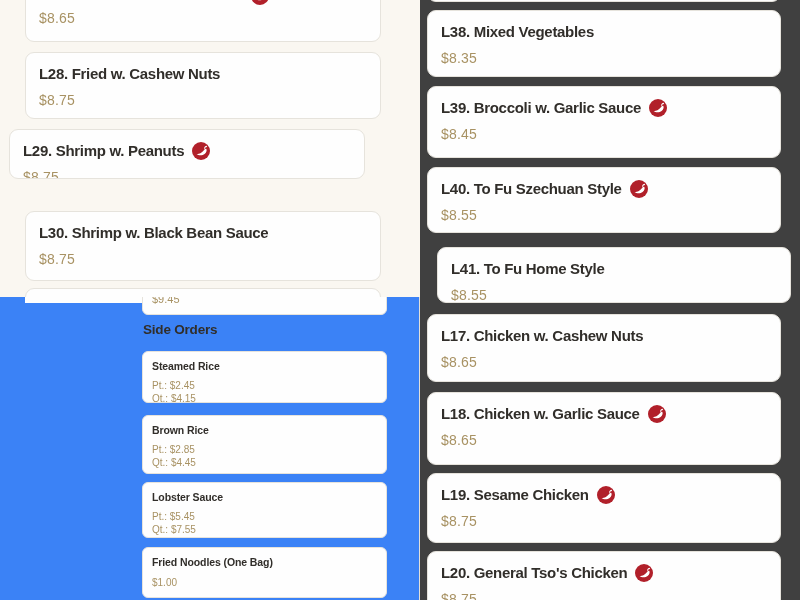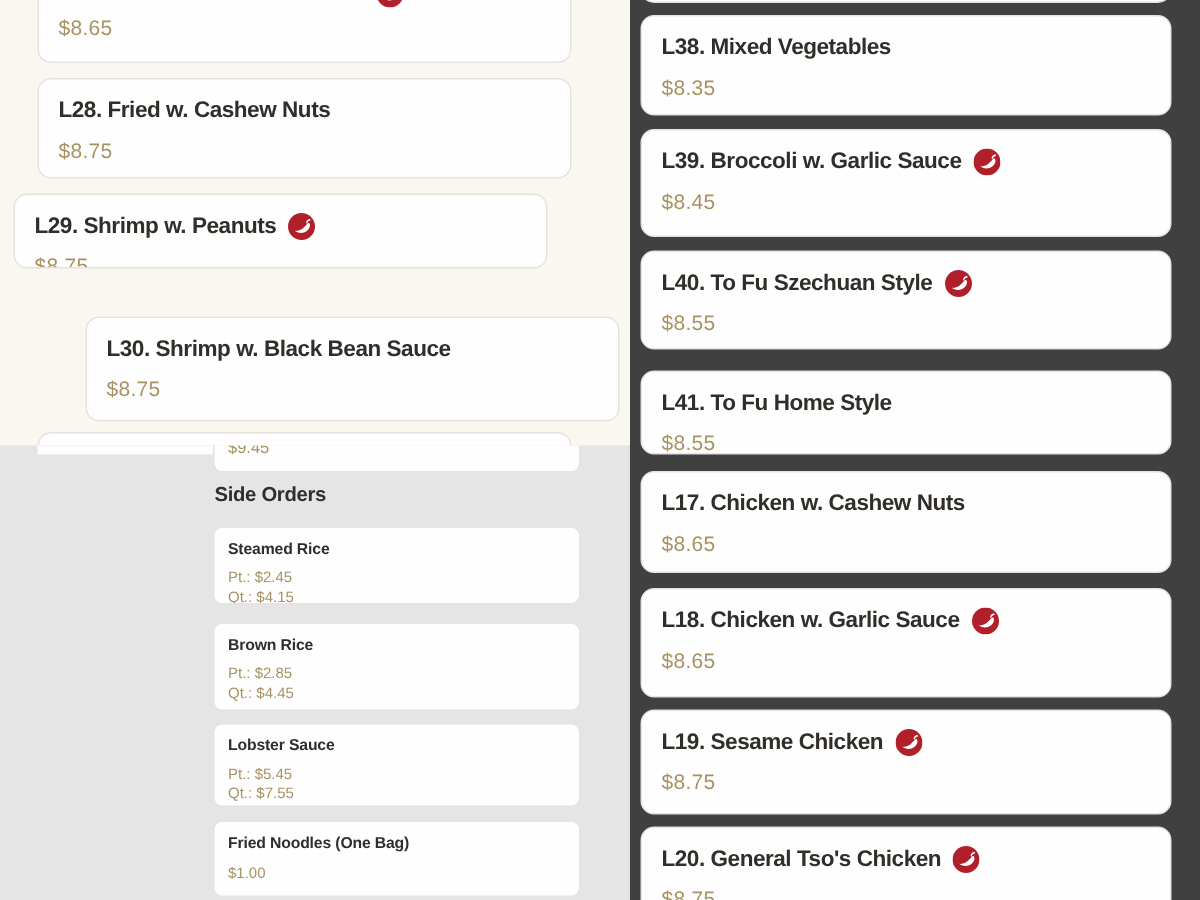--- a/index.html
+++ b/index.html
@@ -2,21 +2,21 @@
 <html><head>
 <meta charset="utf-8">
 <style>
   * { margin:0; padding:0; box-sizing:border-box; }
   html,body { width:800px; height:600px; }
   body { font-family:"Liberation Sans","DejaVu Sans",sans-serif; background:#faf7f1; }
   #app { position:relative; width:800px; height:600px; overflow:hidden; }
 
   .section { position:absolute; overflow:hidden; }
   #section-lunch-left  { left:0; top:0; width:420px; height:297px; background:#faf7f1; }
-  #section-side-orders { left:0; top:297px; width:420px; height:303px; background:#e5e5e5; border-right:1px solid #e2dfd9; }
+  #section-side-orders { left:0; top:297px; width:420px; height:303px; background:#3b82f6; border-right:1px solid #e2dfd9; }
   #section-lunch-right { left:420px; top:0; width:380px; height:600px; background:#404040; }
 
   .card {
     position:absolute; background:#fefefe;
     border:1px solid #e6e3dc; border-radius:9px;
     padding:11px 13px; overflow:hidden;
   }
   .card.big { width:356px; }
   .card.rt  { width:354px; left:7px; }
   .title-row { display:flex; align-items:center; gap:8px; }
@@ -40,38 +40,38 @@
     position:absolute; left:143px; top:26px;
     font-size:13.5px; font-weight:700; color:#312e2a; letter-spacing:-0.2px; line-height:13px;
   }
 
   
   #left-card-cut-top { left:25px; top:-32px; height:74px; }
   #left-card-cut-top .item-price { position:absolute; left:13px; top:42px; margin:0; }
   #left-card-cut-top .chili { position:absolute; left:225px; top:18px; }
   #left-card-l28 { left:25px; top:52px;  height:67px; }
   #left-card-l29 { left:9px; top:129px; height:50px; }
-  #left-card-l30 { left:25px; top:211px; height:70px;margin-left:32px; }
+  #left-card-l30 { left:25px; top:211px; height:70px; }
   #left-card-cut-bottom { left:25px; top:288px; height:30px; }
 
   #white-continuation { position:absolute; left:25px; top:0; width:356px; height:6px; background:#fefefe; }
   #side-card-cut { top:-32px; height:50px; }
   #side-card-cut .sm-price-clipped { position:absolute; left:9px; top:26px; font-size:11px; color:#a89263; line-height:14px; }
 
   #side-card-steamed { top:54px;  height:52px; }
   #side-card-brown   { top:118px; height:59px; }
   #side-card-lobster { top:185px; height:56px; }
   #side-card-fried   { top:250px; height:51px; }
   #side-card-fried .sm-prices { margin-top:8px; }
 
   #right-card-cut-top { top:-60px; height:62px; }
   #right-card-l38 { top:10px;  height:67px; }
   #right-card-l39 { top:86px;  height:72px; }
   #right-card-l40 { top:167px; height:66px; }
-  #right-card-l41 { top:247px; height:56px; }
+  #right-card-l41 { top:247px; height:56px;margin-left:10px; }
   #right-card-l17 { top:314px; height:68px; }
   #right-card-l18 { top:392px; height:73px; }
   #right-card-l19 { top:473px; height:70px; }
   #right-card-l20 { top:551px; height:70px; }
 </style>
 </head>
 <body>
 
 <svg width="0" height="0" style="position:absolute">
   <defs>

